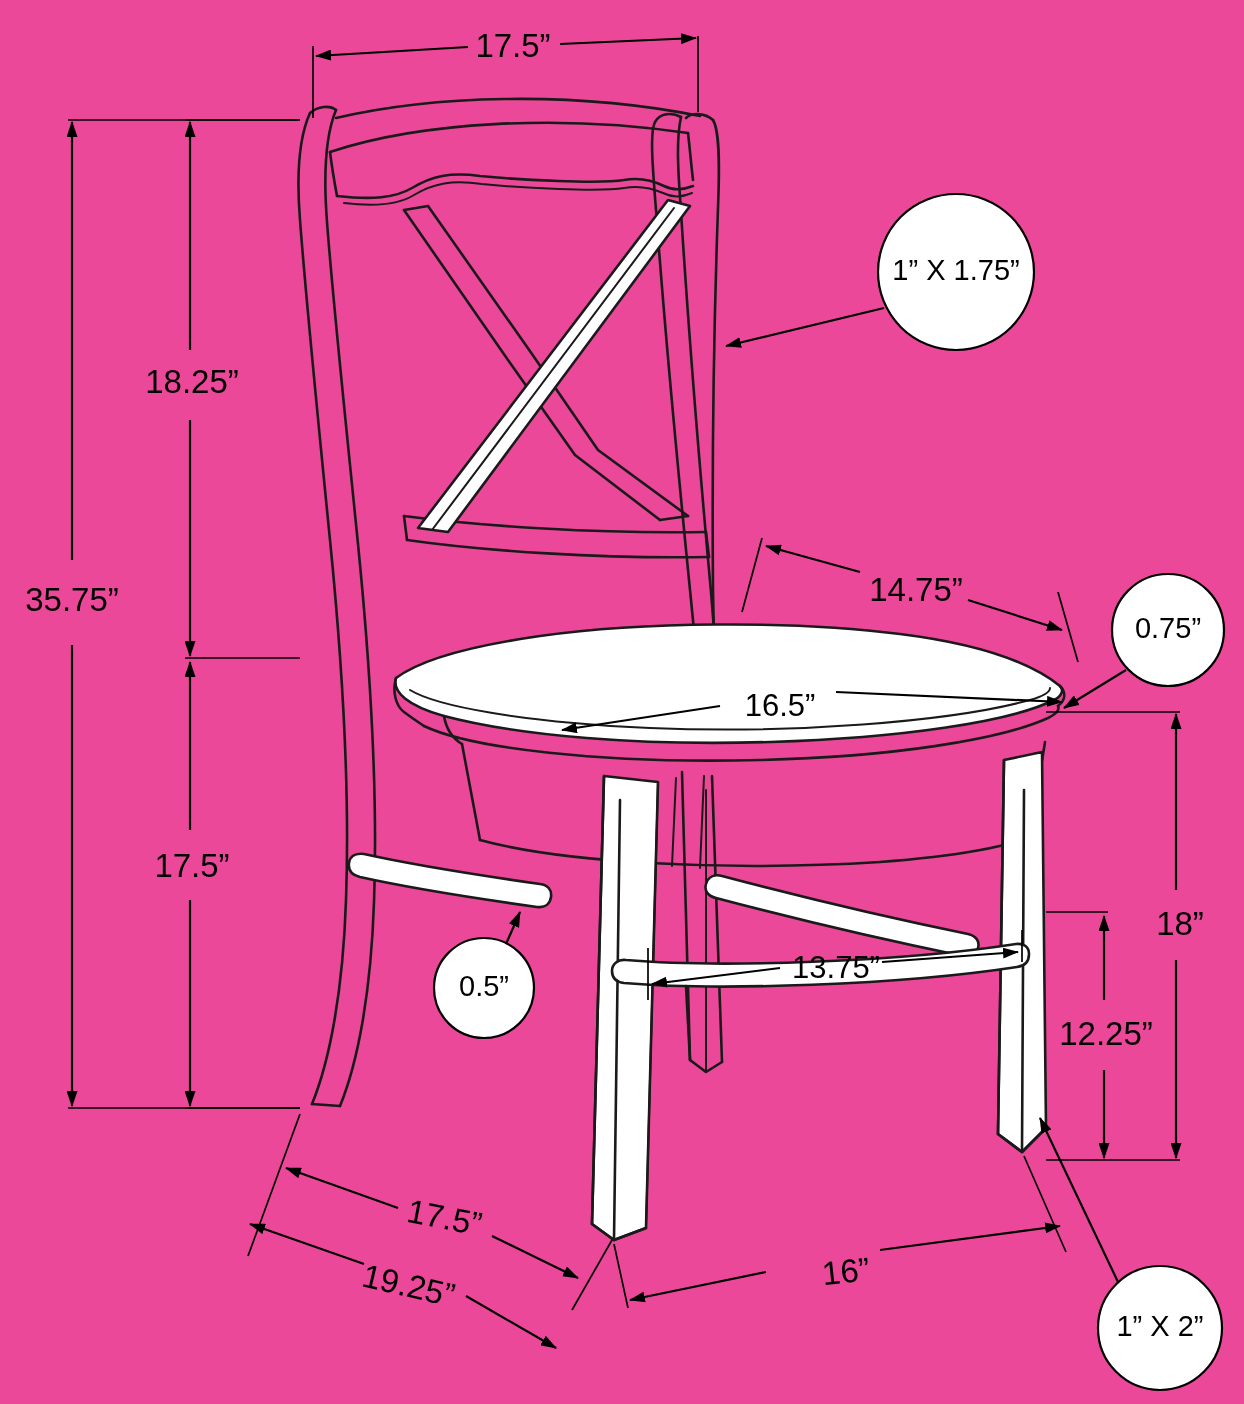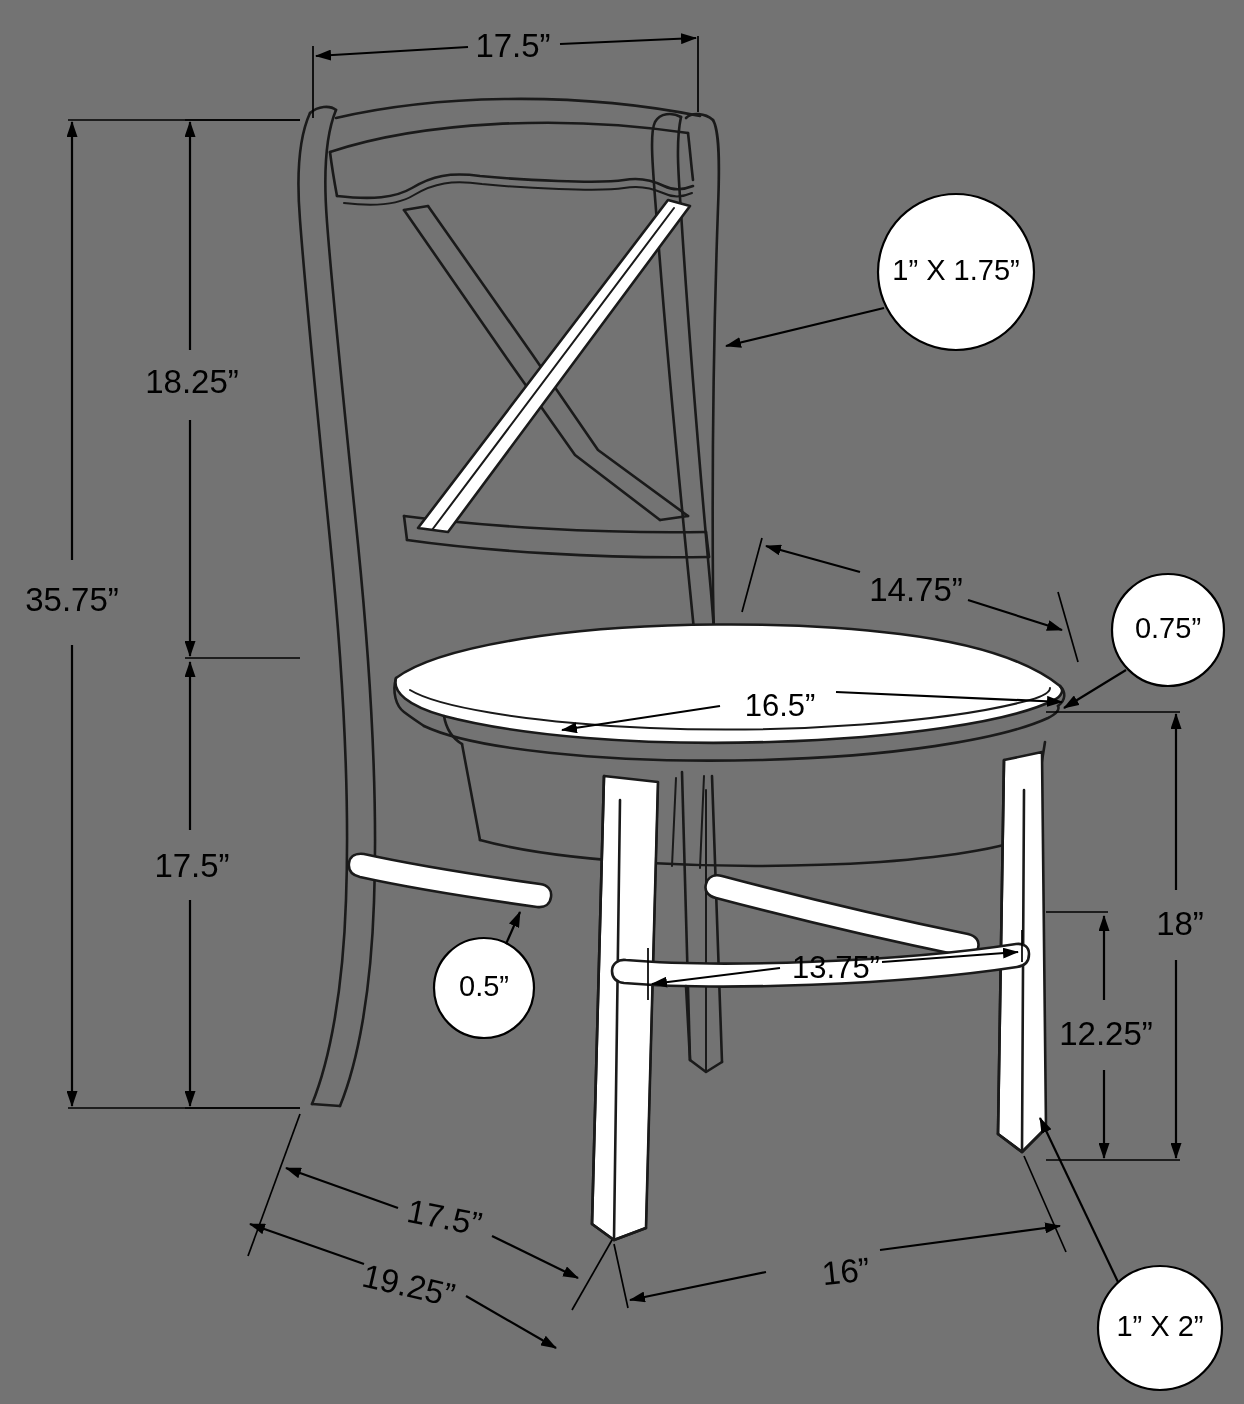--- a/index.html
+++ b/index.html
@@ -8,21 +8,21 @@
     padding: 0;
     background: #ffffff;
   }
   body {
     font-family: "Liberation Sans", sans-serif;
   }
   #sheet {
     position: relative;
     width: 1244px;
     height: 1404px;
-    background: #737373;
+    background: #ec4899;
     overflow: hidden;
   }
   #sheet svg {
     position: absolute;
     top: 0;
     left: 0;
     width: 1244px;
     height: 1404px;
     display: block;
   }

